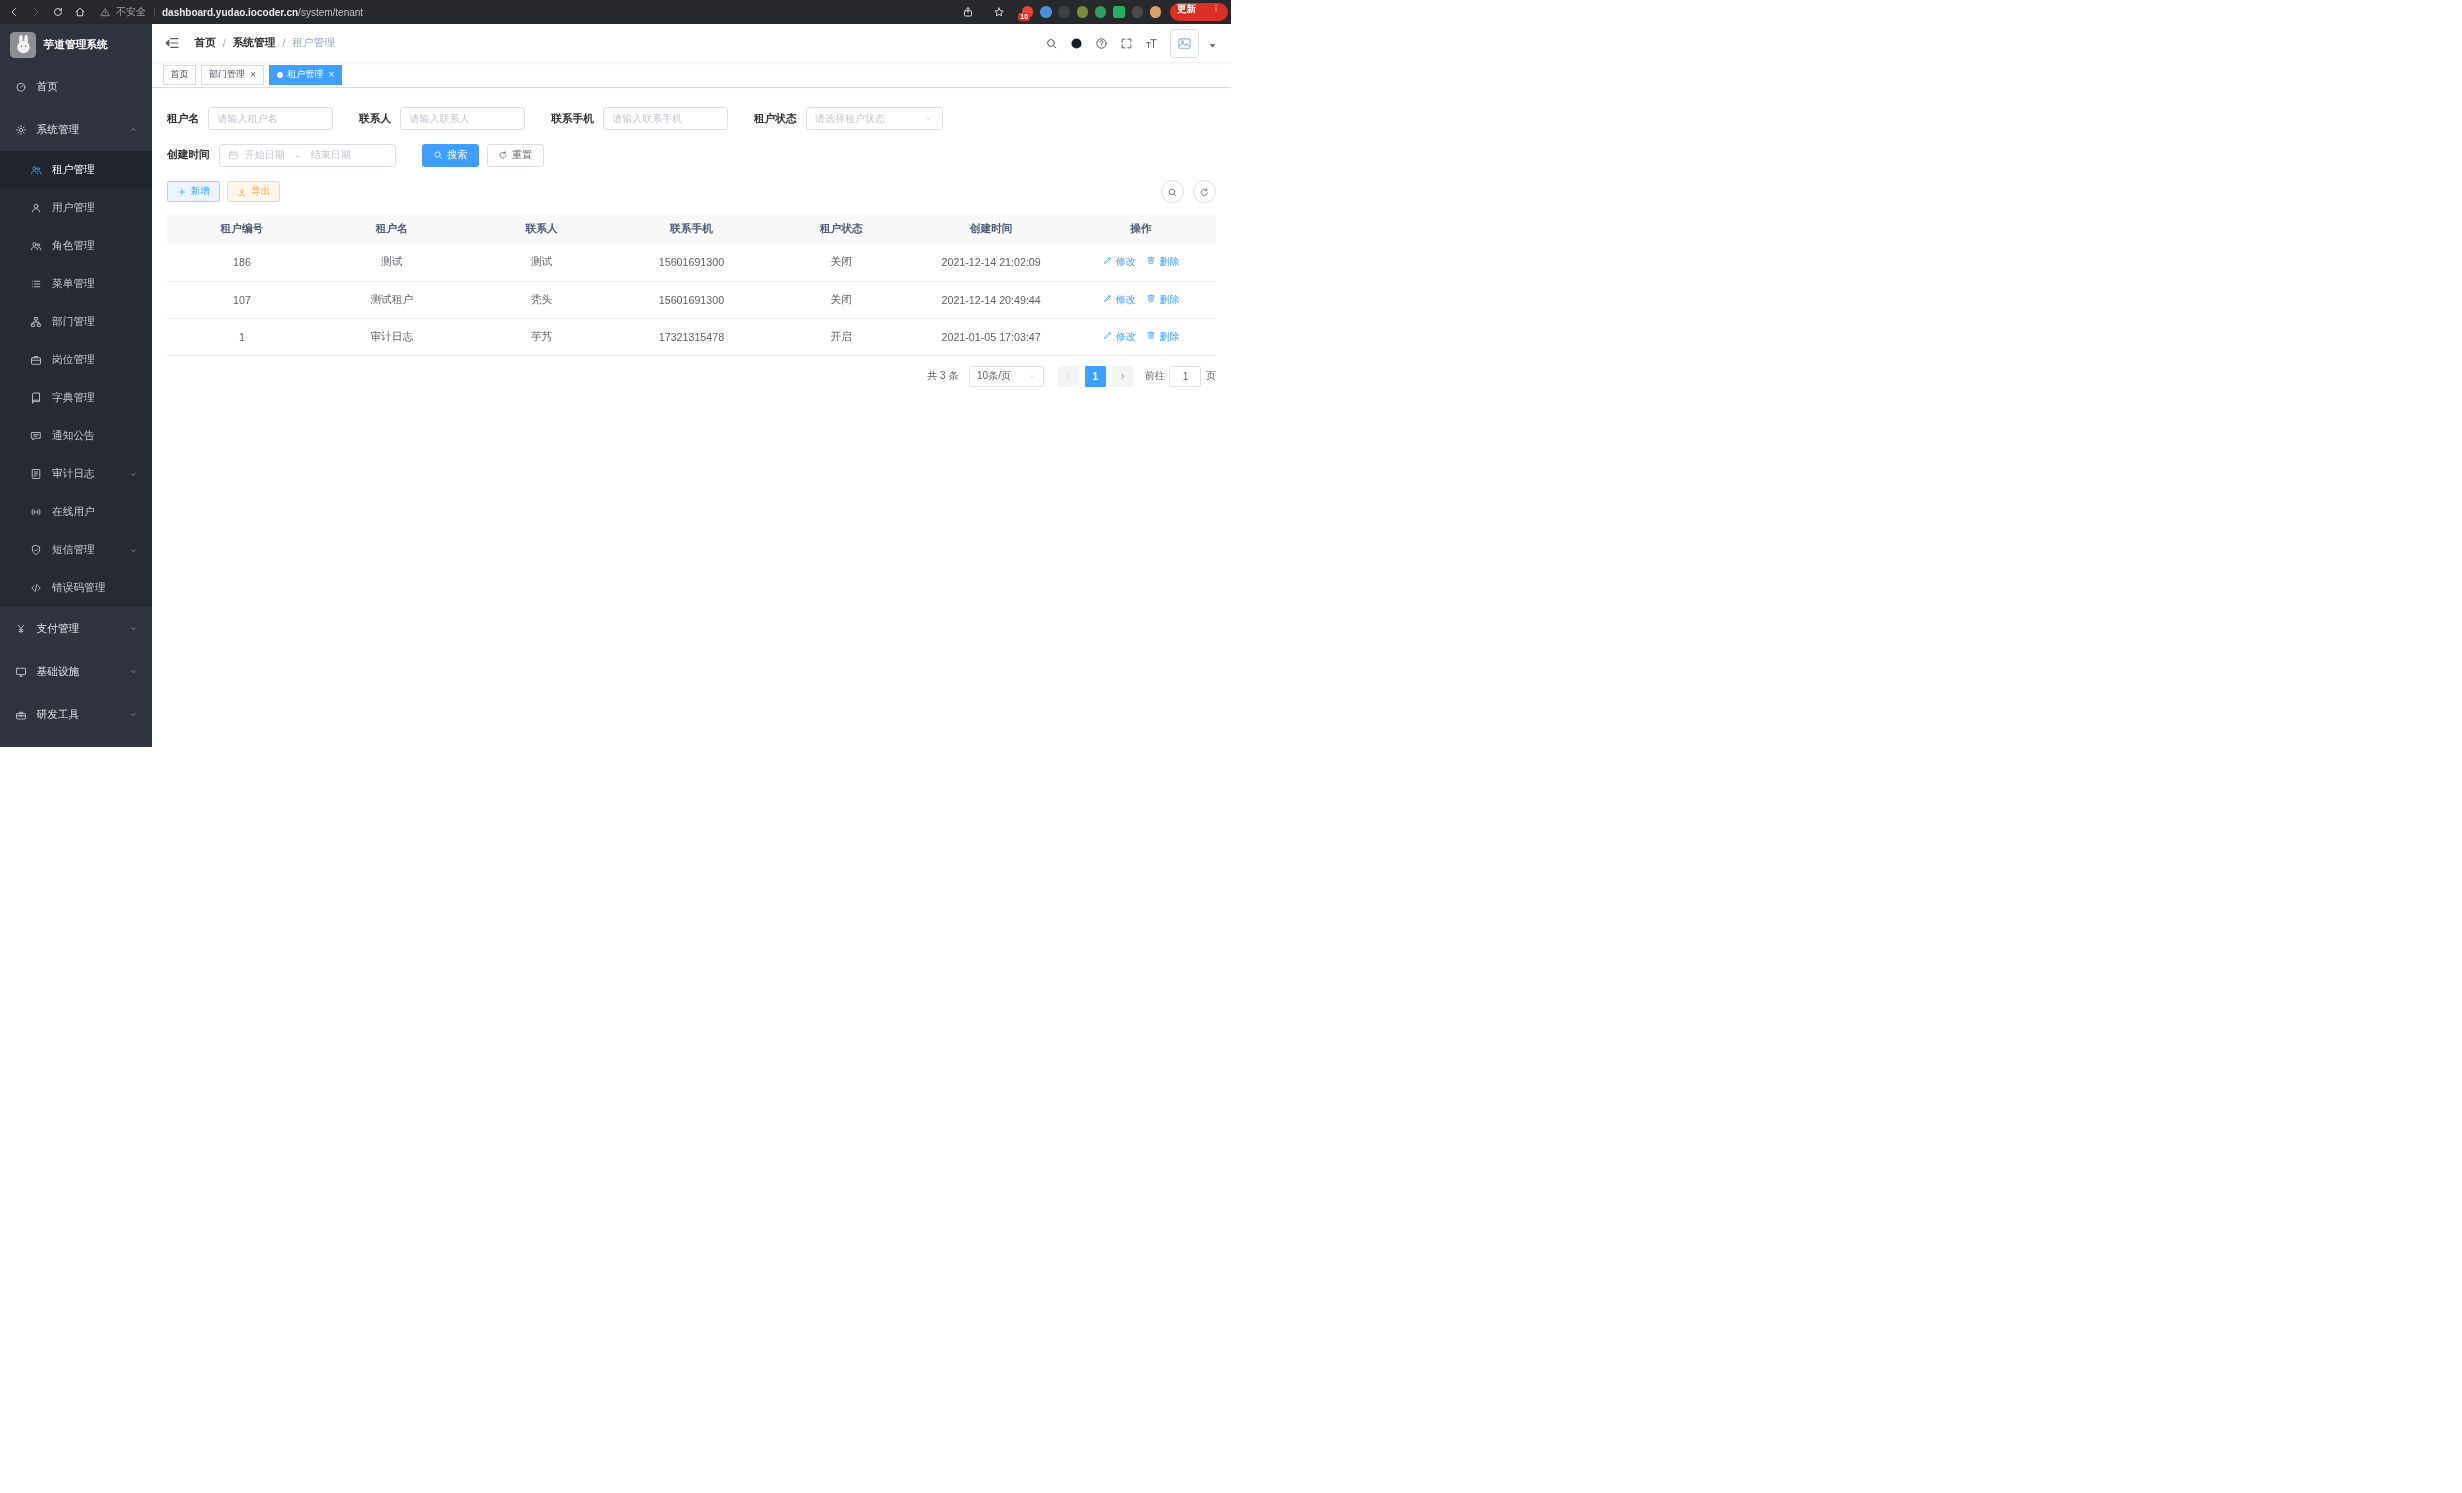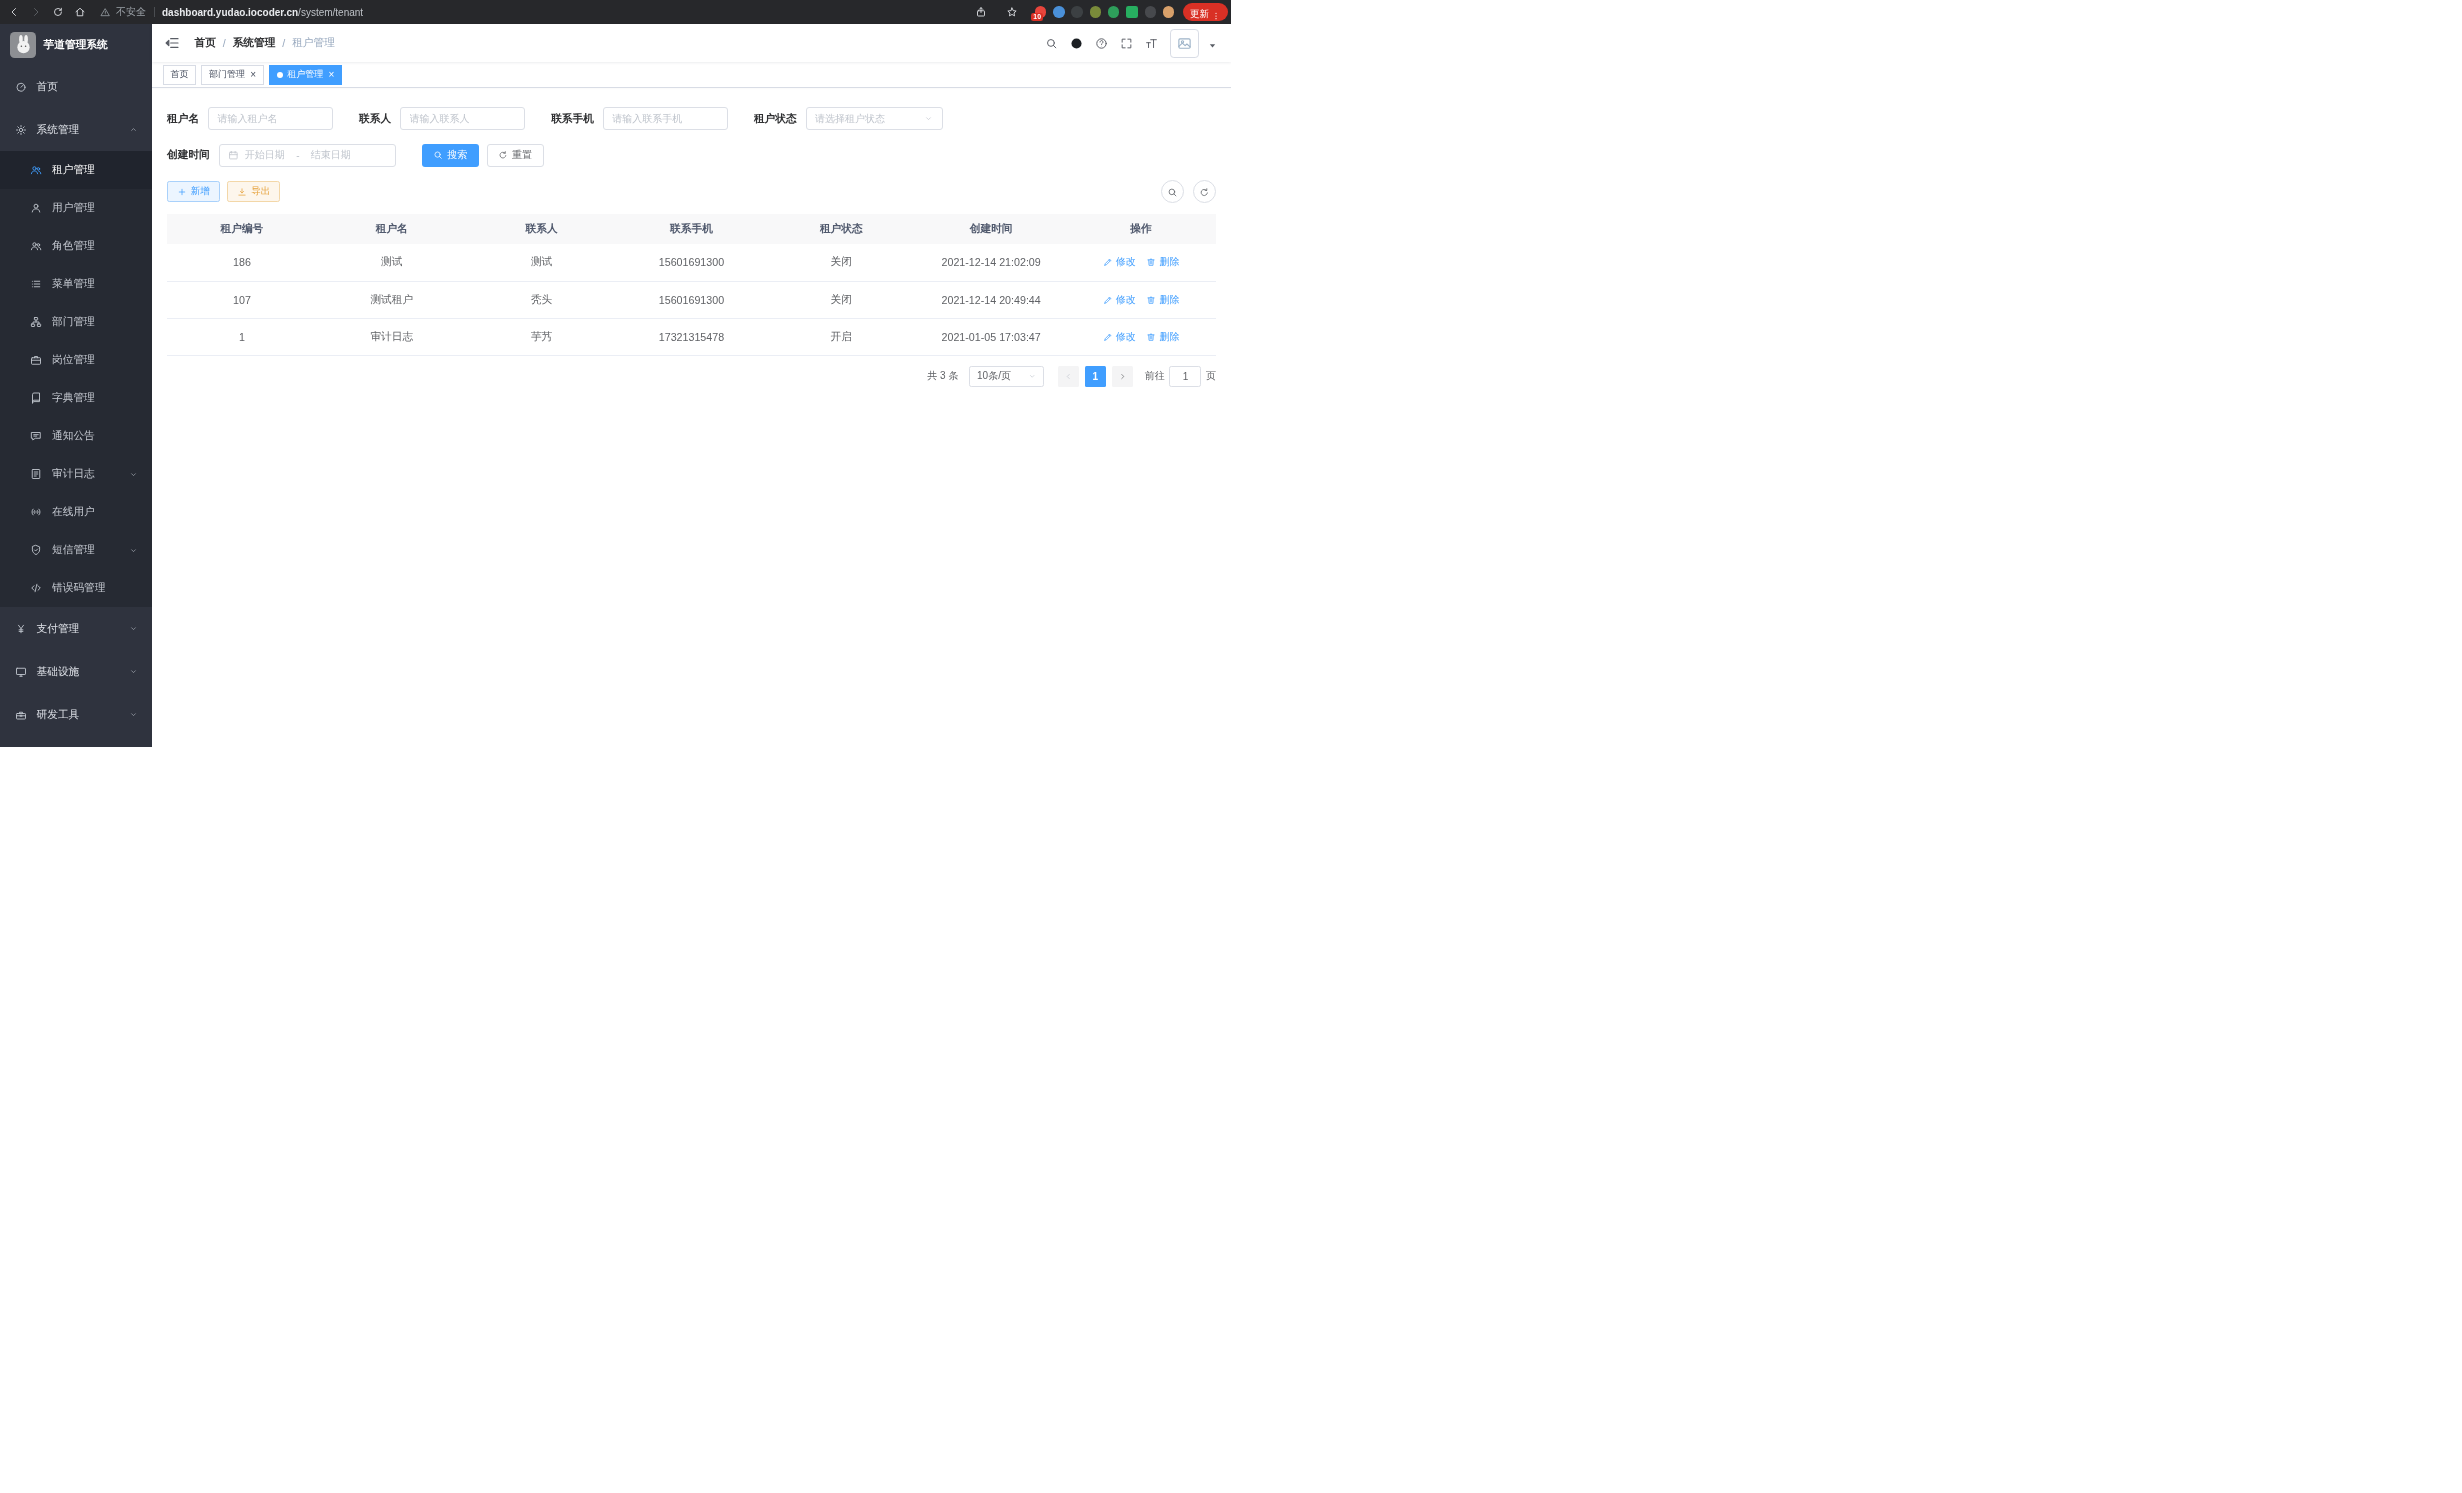--- a/index.html
+++ b/index.html
@@ -21,22 +21,22 @@
   .url{color:#e8eaed;white-space:nowrap;}
   .url .path{color:#bdc1c6;}
   .b-spacer{flex:1;}
   .b-right{display:flex;align-items:center;gap:9px;color:#dfe1e5;}
   .b-right .ic{width:12px;height:12px;}
   .ext-wrap{display:flex;align-items:center;gap:6.9px;position:relative;margin-left:3px;}
   .ext-icon{width:11.4px;height:11.4px;border-radius:50%;display:inline-block;}
   .ext-icon.square{border-radius:2.3px;}
   .ext-badge{position:absolute;left:-3.8px;bottom:-3.8px;background:#d93025;color:#fff;font-size:6.9px;
     line-height:8.4px;padding:0 2.3px;border-radius:2.3px;font-weight:700;}
-  .update-pill{display:flex;align-items:flex-end;gap:2px;background:#d93025;color:#fff;height:18px;
-    border-radius:10px;padding:0 6.9px;font-size:9.5px;font-weight:400;}
+  .update-pill{display:flex;align-items:flex-start;gap:15px;background:#d93025;color:#fff;height:18px;
+    border-radius:10px;padding:0 6.9px;font-size:9.5px;font-weight:700;}
   .update-pill .ic{width:10px;height:10px;}
 
   
   .app{display:flex;height:723px;}
   .sidebar{width:152px;flex-shrink:0;background:#2f333e;display:flex;flex-direction:column;overflow:hidden;}
   .logo{height:41px;display:flex;align-items:center;gap:7.6px;padding:0 10px;}
   .logo-img{width:26px;height:26px;border-radius:4.6px;background:#8d8f93;display:flex;align-items:center;justify-content:center;overflow:hidden;}
   .logo-img .ic{width:23px;height:23px;}
   .logo-title{color:#fff;font-size:10.7px;font-weight:700;white-space:nowrap;}
   .menu-item{height:43px;display:flex;align-items:center;padding:0 14.5px;color:#dfe2e8;font-size:10.7px;cursor:pointer;white-space:nowrap;}
@@ -96,21 +96,21 @@
   .plain-primary{background:#ecf5ff;border-color:#a9d1fb;color:#409EFF;}
   .plain-warning{background:#fdf6ec;border-color:#f3d7a8;color:#E6A23C;margin-left:7.6px;}
   .right-tools{margin-left:auto;display:flex;gap:9px;}
   .circle-btn{width:23px;height:23px;border-radius:50%;border:0.8px solid #dcdfe6;background:#fff;
     color:#5f6368;display:flex;align-items:center;justify-content:center;}
   .circle-btn .ic{width:10.7px;height:10.7px;}
 
   table.grid{width:100%;border-collapse:collapse;table-layout:fixed;}
   table.grid th{background:#f8f8f9;color:#515a6e;font-weight:700;font-size:10.7px;height:30px;text-align:center;margin-top:6px;}
   table.grid td{height:37px;text-align:center;font-size:10.7px;color:#606266;border-bottom:0.8px solid #ebeef5;}
-  .link{color:#409EFF;font-size:10px;display:inline-flex;align-items:center;gap:3px;cursor:pointer;}
+  .link{color:#409EFF;font-size:10px;display:inline-flex;align-items:flex-start;gap:3px;cursor:pointer;}
   .link .ic{width:10px;height:10px;}
   .link + .link{margin-left:10.7px;}
 
   .pagination{display:flex;justify-content:flex-end;align-items:center;margin-top:10px;
     font-size:10px;color:#606266;}
   .pg-total{margin-right:10.7px;}
   .size-select{width:75px;height:21px;border:0.8px solid #dcdfe6;border-radius:2.3px;display:flex;
     align-items:center;justify-content:space-between;padding:0 6.9px;color:#606266;cursor:pointer;margin-right:10.7px;}
   .size-select .ic{width:8.4px;height:8.4px;color:#c0c4cc;}
   .page-btn{min-width:21px;height:21px;background:#f4f4f5;border-radius:1.5px;display:inline-flex;

